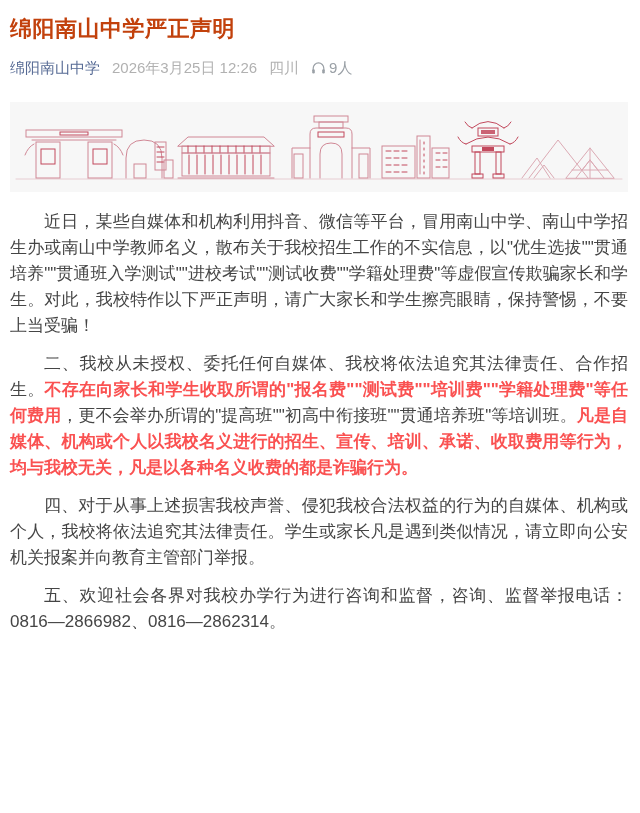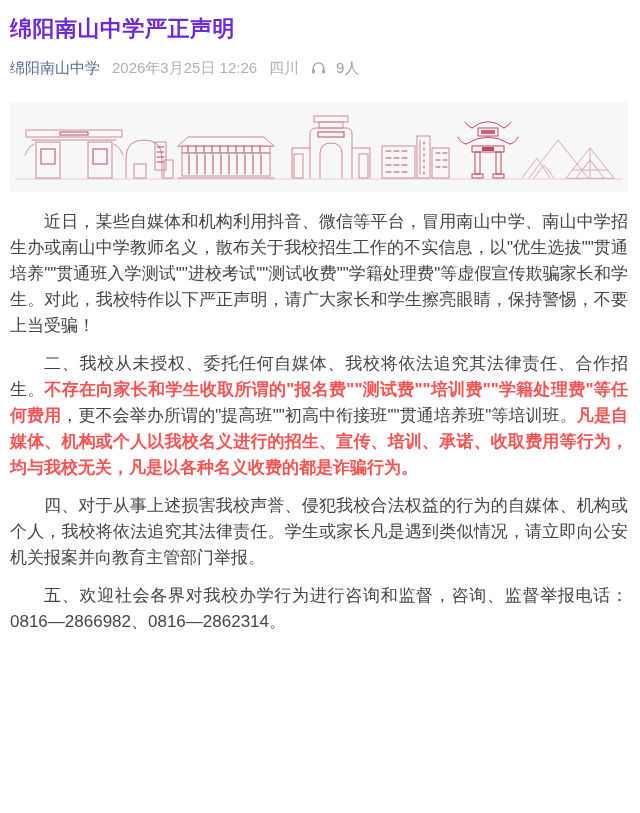--- a/index.html
+++ b/index.html
@@ -6,40 +6,40 @@
   body {
     width: 640px;
     font-family: "Liberation Sans", "DejaVu Sans", sans-serif;
     -webkit-font-smoothing: antialiased;
   }
   .page { padding: 10px 12px 30px 10px; }
 
   .title {
     font-size: 22px;
     font-weight: 700;
-    color: #6d28d9;
+    color: #c2410c;
     line-height: 1.4;
     margin: 4px 0 0 0;
     letter-spacing: 0.5px;
   }
 
   .meta {
     margin-top: 14px;
     display: flex;
     align-items: flex-start;
     gap: 12px;
     font-size: 15px;
     color: #b1b1b1;
     white-space: nowrap;
   }
   .meta .account { color: #576b95; cursor: pointer; }
   .meta .listen {
     display: inline-flex;
     align-items: center;
-    gap: 10px;
+    gap: 3px;
     color: #9aa0a6;
     cursor: pointer;
   }
   .meta .listen svg { display: block; }
 
   .banner {
     margin-top: 24px;
     height: 90px;
     background: #f7f7f7;
     overflow: hidden;

